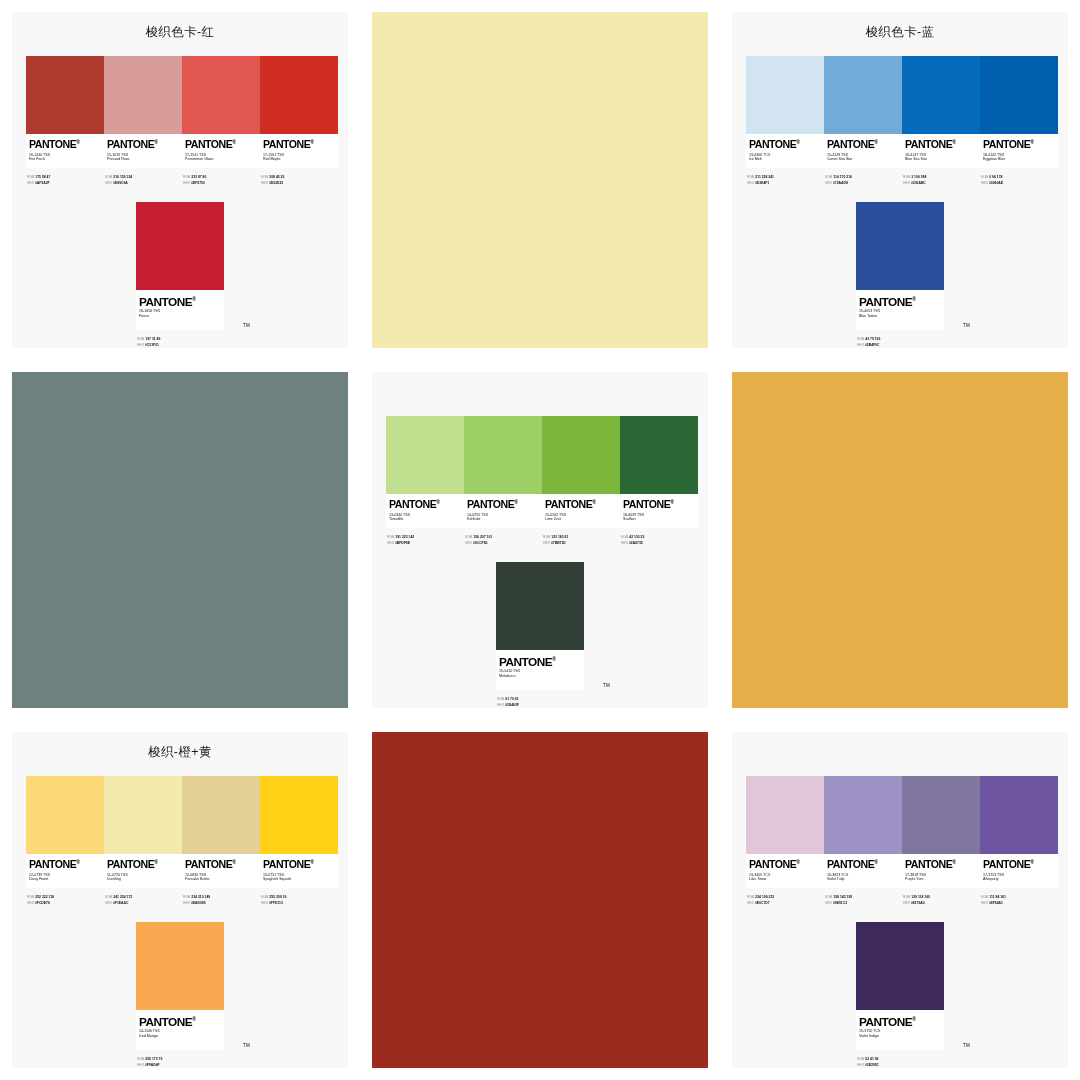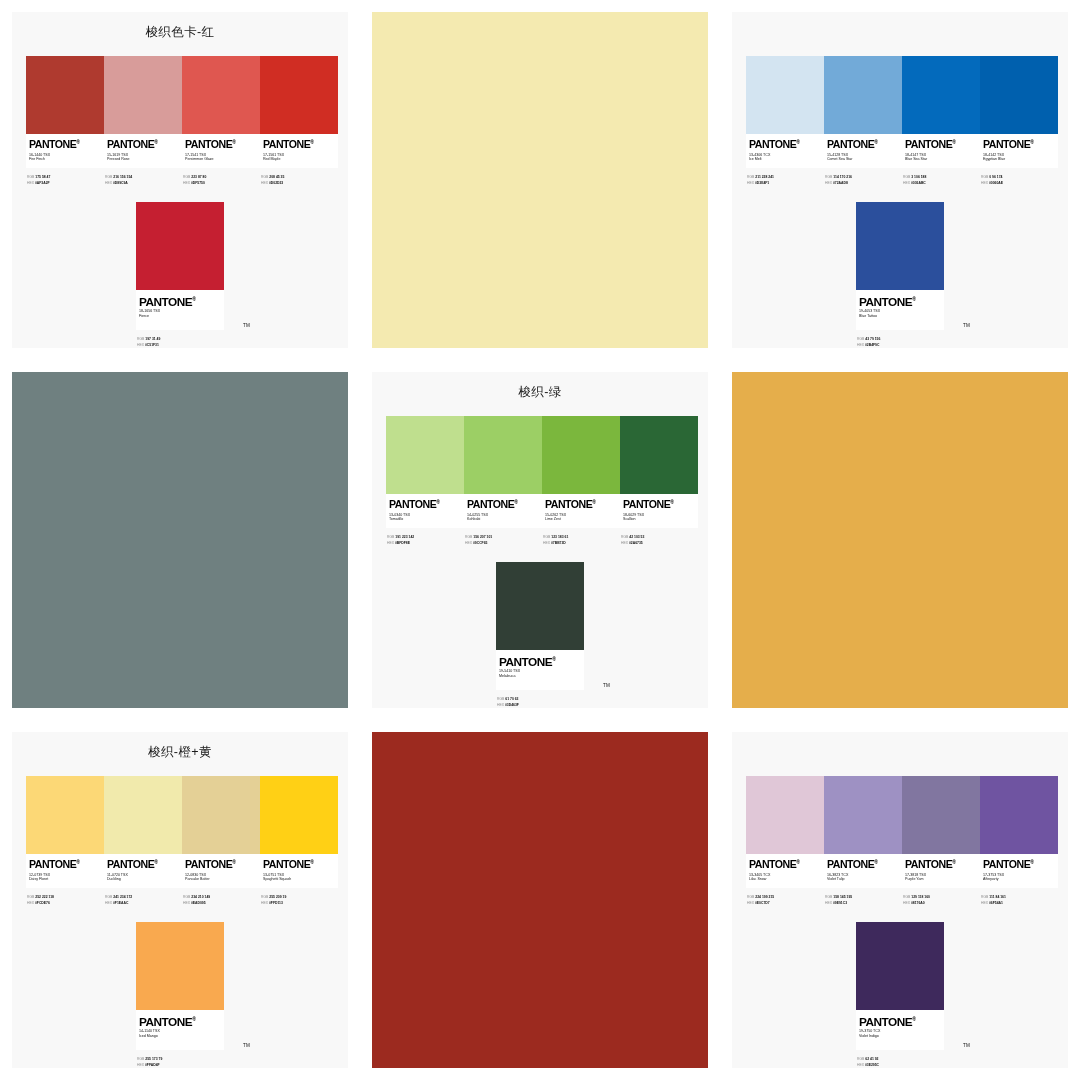--- a/index.html
+++ b/index.html
@@ -180,20 +180,21 @@
             </div>
           </div>
         </div>
       </div>
     </div>
     <div class="cell">
       <div class="solid-inner" style="background:#F4EAB0"></div>
     </div>
     <div class="cell">
       <div class="panel">
+        <div class="panel-title">梭织色卡-蓝</div>
         <div class="row">
           <div class="chip">
             <span class="sw" style="background:#D3E4F1"></span>
             <div class="label">
               <span class="brand">PANTONE<sup>®</sup></span>
               <span class="code">13-4306 TCX</span>
               <span class="cname">Ice Melt</span>
             </div>
             <div class="meta">
               <span class="line">RGB <b>211 228 241</b></span>
@@ -252,21 +253,20 @@
             </div>
           </div>
         </div>
       </div>
     </div>
     <div class="cell">
       <div class="solid-inner" style="background:#6F8080"></div>
     </div>
     <div class="cell">
       <div class="panel">
-        <div class="panel-title">梭织-绿</div>
         <div class="row">
           <div class="chip">
             <span class="sw" style="background:#BFDF8E"></span>
             <div class="label">
               <span class="brand">PANTONE<sup>®</sup></span>
               <span class="code">13-0340 TSX</span>
               <span class="cname">Tomatillo</span>
             </div>
             <div class="meta">
               <span class="line">RGB <b>191 223 142</b></span>

